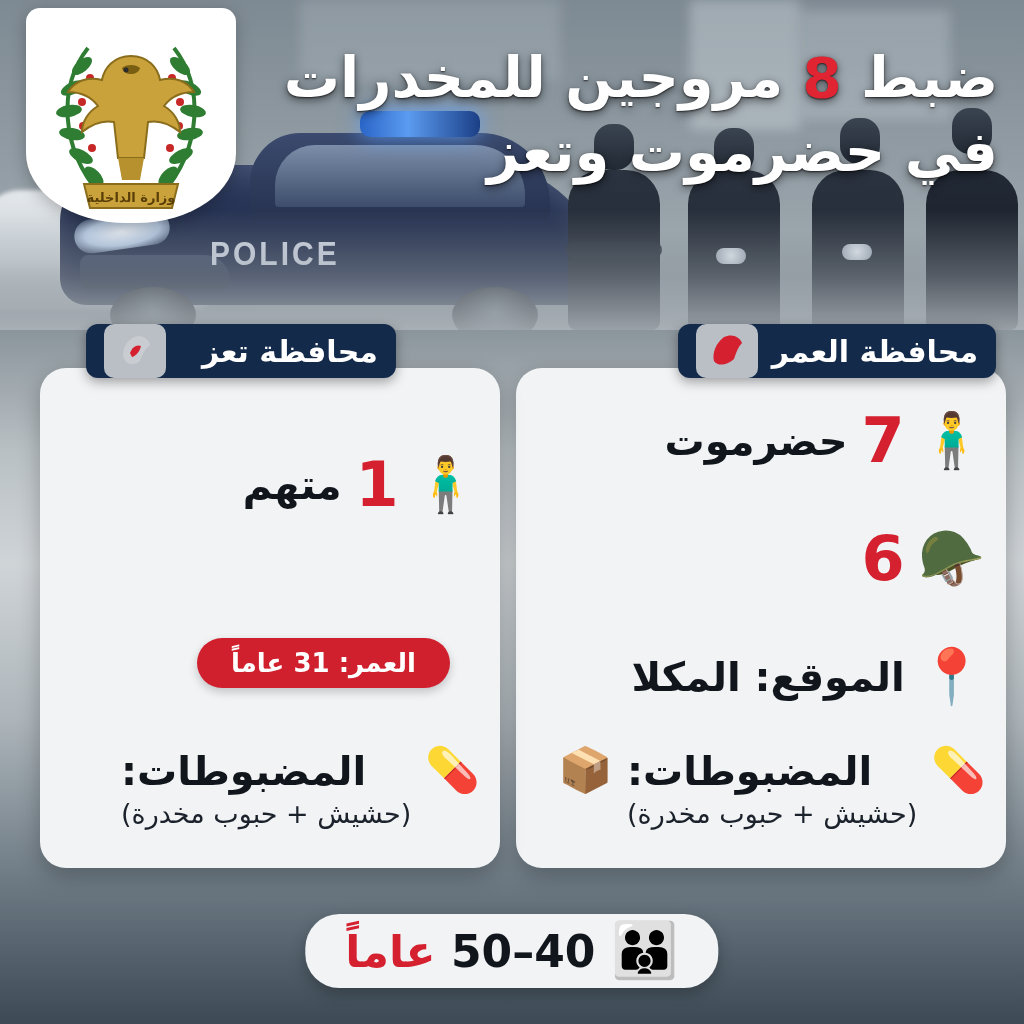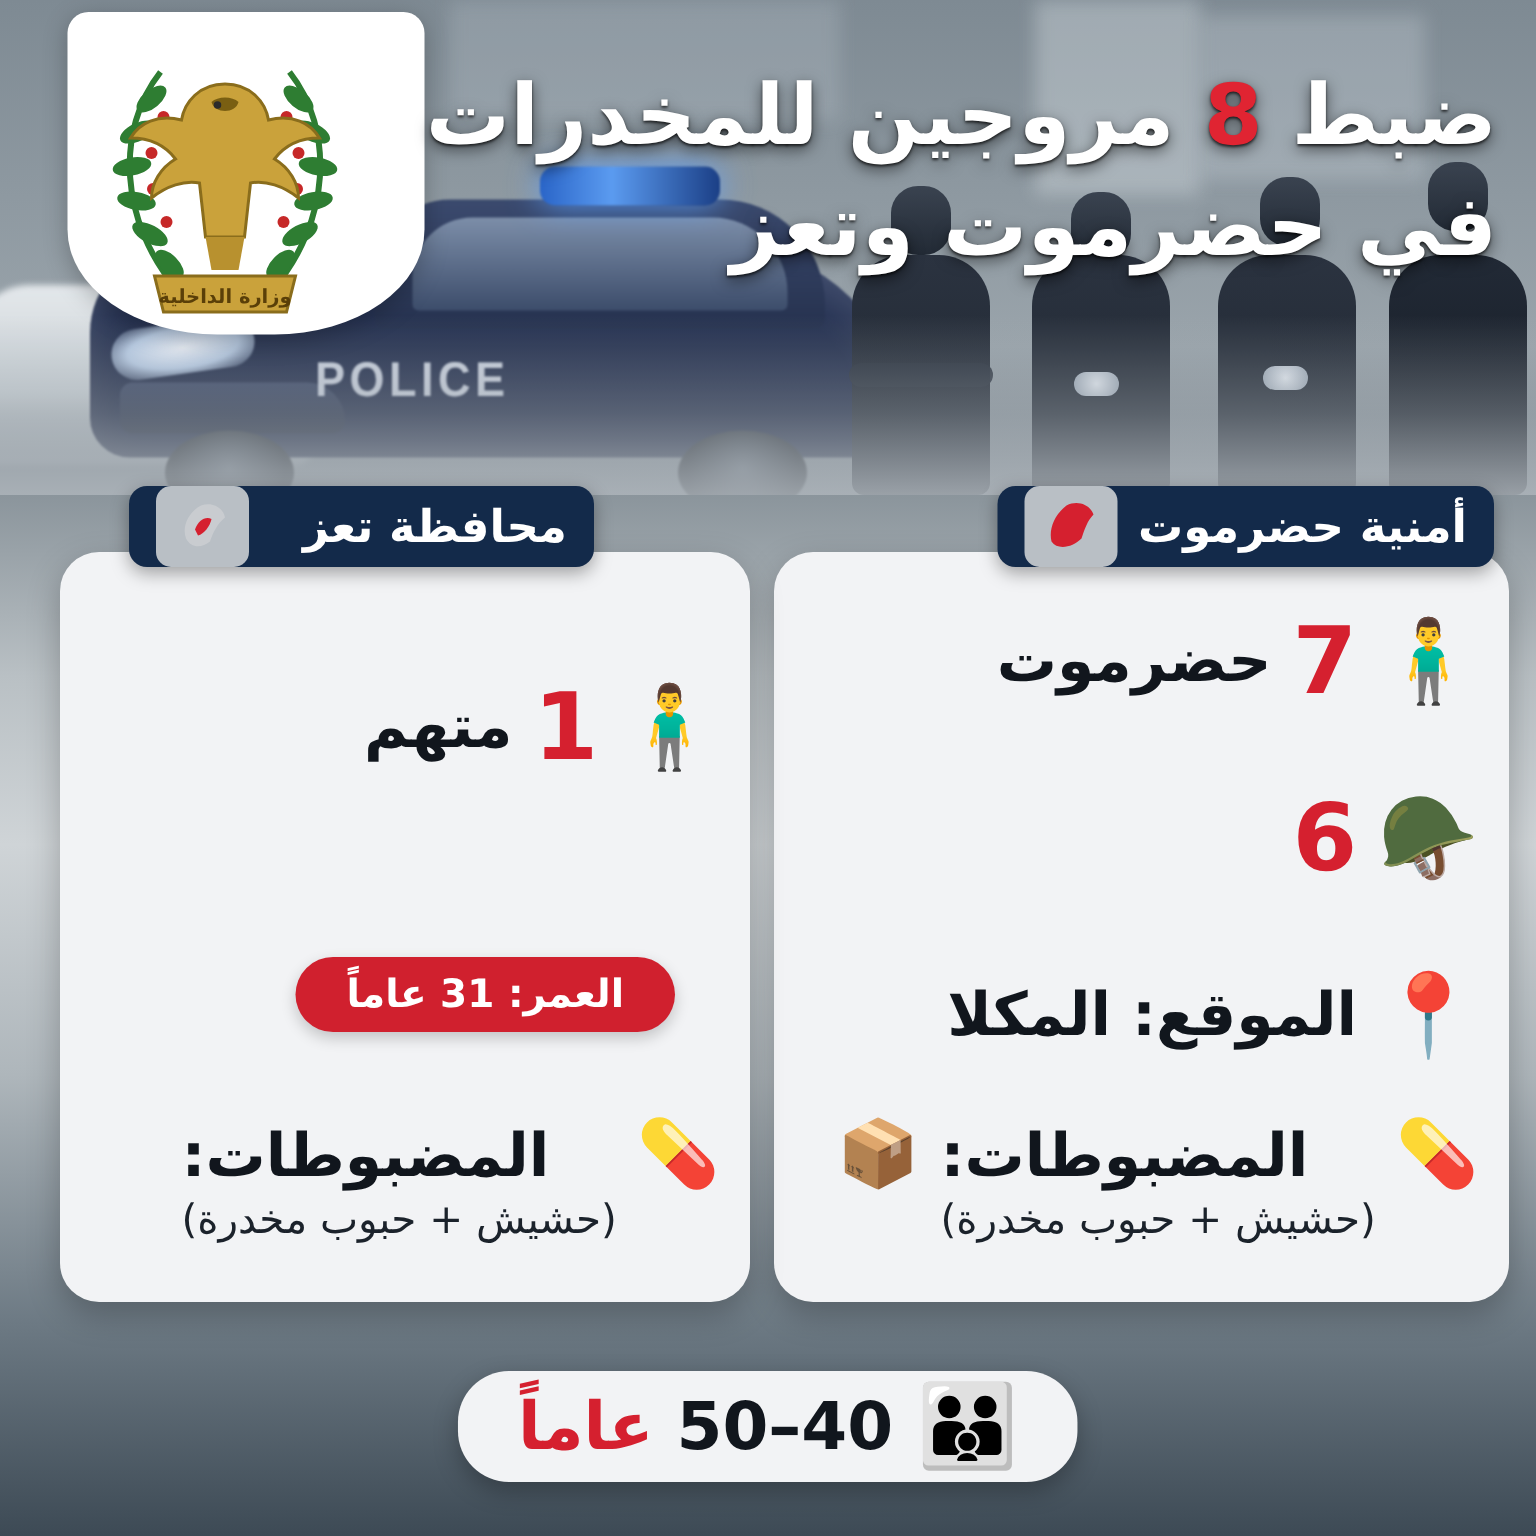--- a/index.html
+++ b/index.html
@@ -136,22 +136,22 @@
   .fig4 .fig-body { background: linear-gradient(180deg, #222a36 0%, #131922 100%); }
 
   .hero-fade {
     position: absolute; left: 0; bottom: 0; width: 1024px; height: 120px;
     background: linear-gradient(180deg, rgba(146,155,163,0) 0%, rgba(160,168,175,0.45) 55%, rgba(176,183,189,0.85) 100%);
   }
 
   
   .emblem {
     position: absolute;
-    left: 45px; top: 8px;
-    width: 238px; height: 215px;
+    left: 26px; top: 8px;
+    width: 210px; height: 215px;
     background: #ffffff;
     border-radius: 14px 14px 100px 100px / 14px 14px 70px 70px;
     box-shadow: 0 4px 16px rgba(0,0,0,0.25);
   }
   .emblem svg { position: absolute; left: 0; top: 0; }
 
   
   .headline {
     position: absolute;
     right: 26px;
@@ -373,21 +373,21 @@
     <div>
       <span>ضبط</span>
       <span class="num">8</span>
       <span>مروجين للمخدرات</span>
     </div>
     <div class="headline-line2">في حضرموت وتعز</div>
   </div>
 
   <div class="card card-hadramout">
     <div class="card-header">
-      <span>أمنية حضرموت</span>
+      <span>محافظة العمر</span>
       <span class="map-chip">
         <svg width="42" height="40" viewBox="0 0 42 40" aria-hidden="true">
           <path d="M8,30 C6,22 10,12 18,6 C26,2 34,6 36,12 C32,16 30,22 28,28 C22,34 12,36 8,30 Z" fill="#d5202f"></path>
         </svg>
       </span>
     </div>
 
     <div class="row" style="top: 42px;">
       <span class="icon-emoji">🧍‍♂️</span>
       <span class="big-num">7</span>

